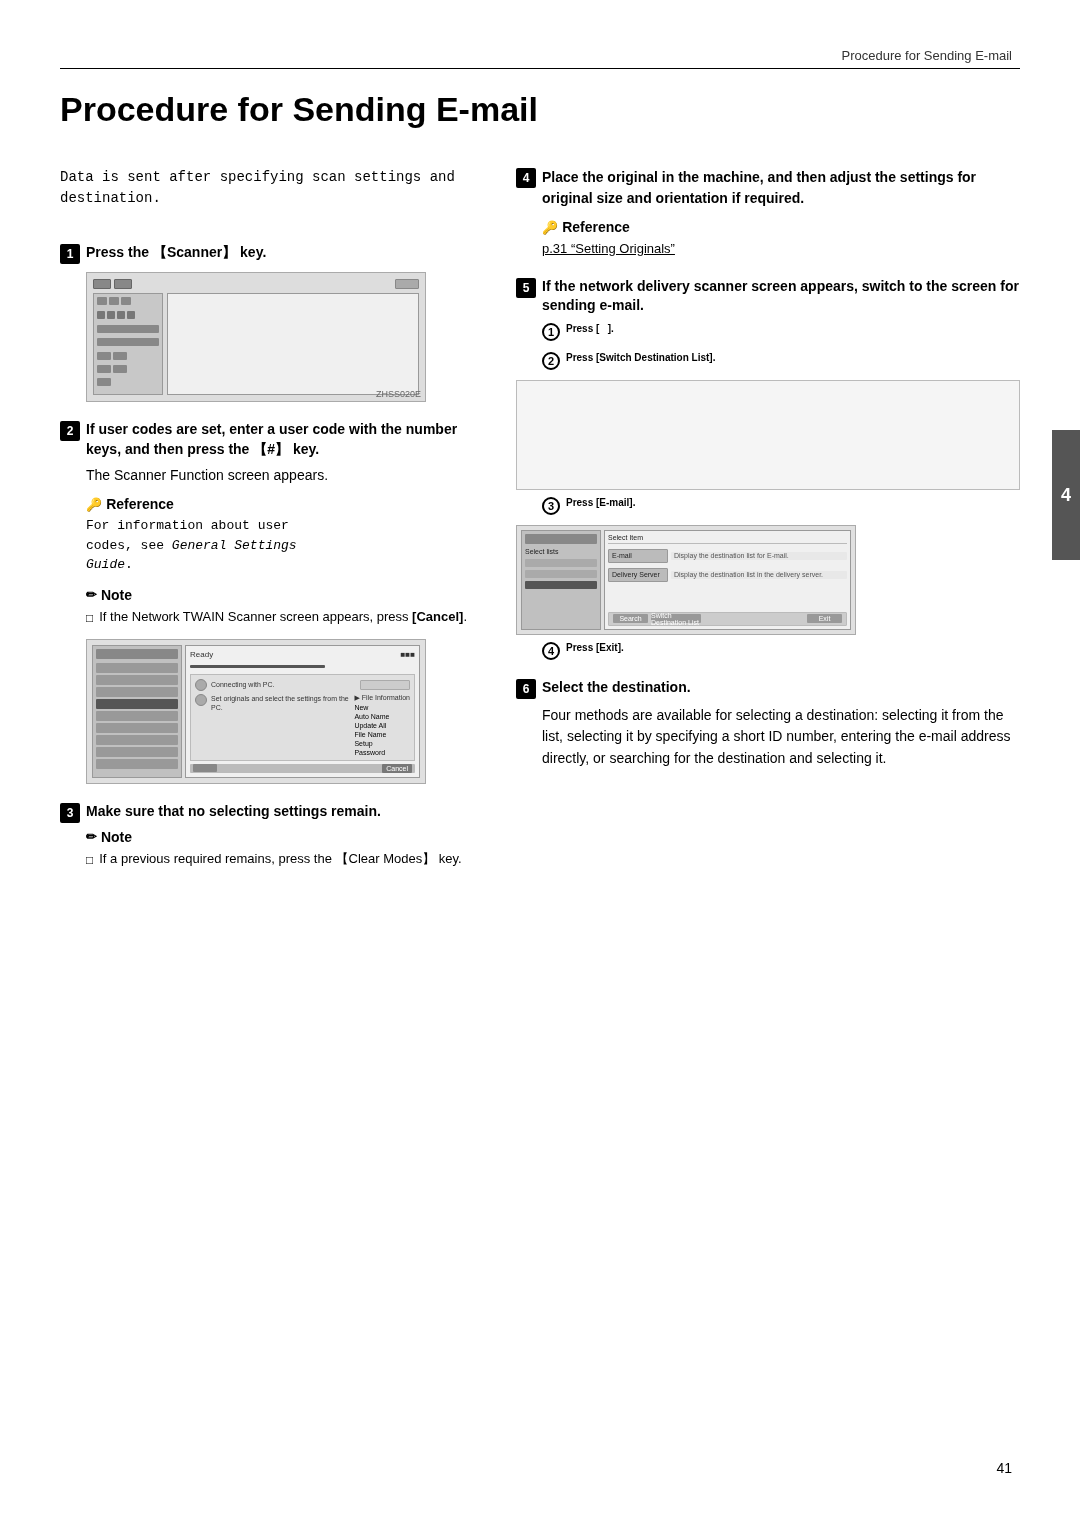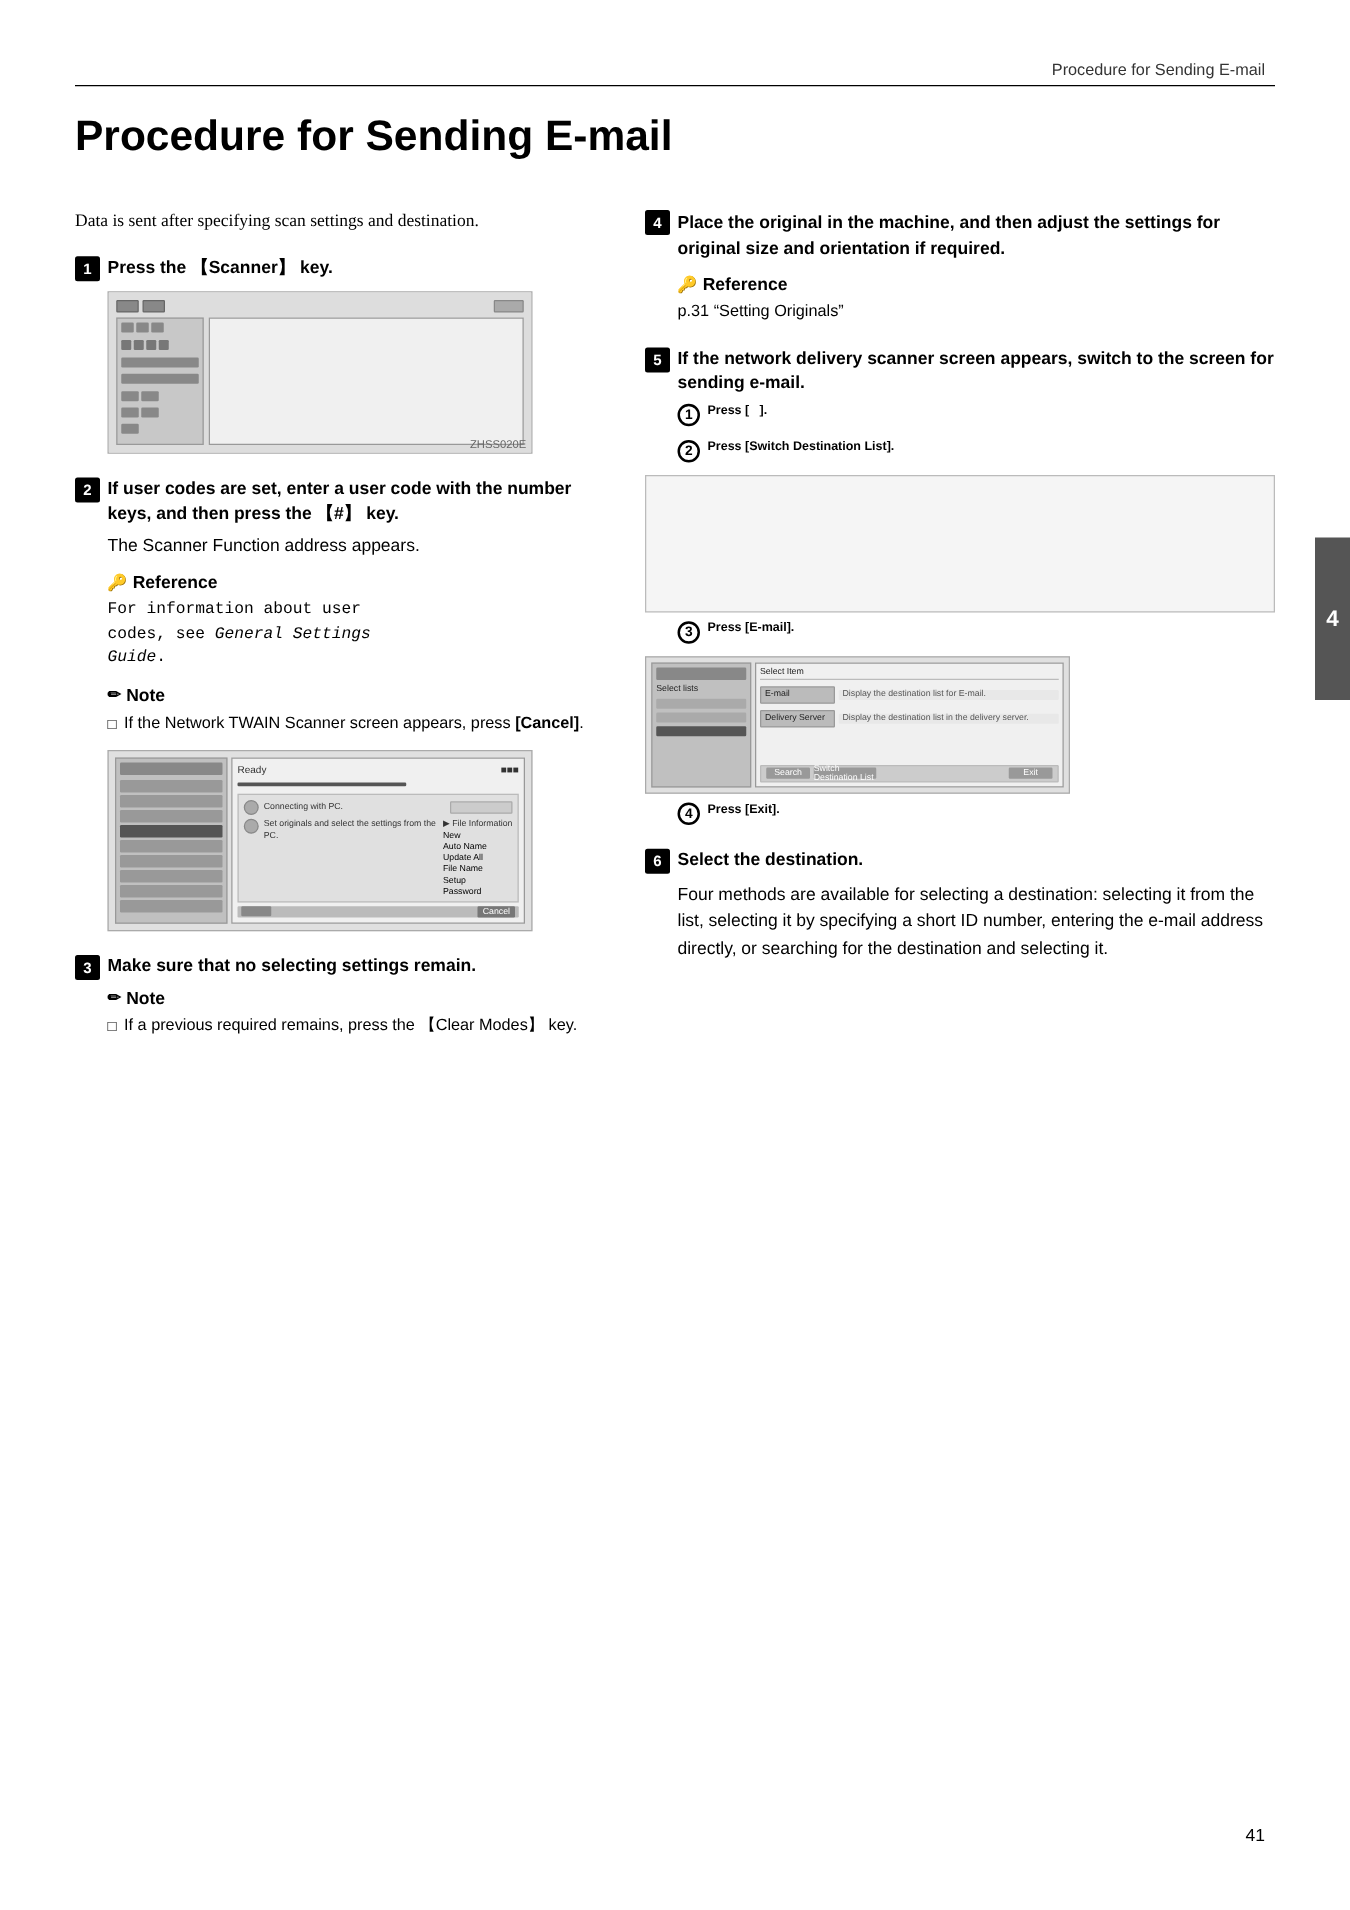--- a/index.html
+++ b/index.html
@@ -97,22 +97,22 @@
     }
 
     .right-col {
       flex: 1;
     }
 
     
     .intro-text {
       font-size: 14px;
       line-height: 1.5;
-      margin-bottom: 16px;
-      font-family: Liberation Serif, serif;
+      margin-bottom: 34px;
+      font-family: Liberation Mono, monospace;
     }
 
     
     .step-block {
       margin-bottom: 18px;
     }
 
     .step-header {
       display: flex;
       align-items: flex-start;
@@ -236,20 +236,21 @@
       font-size: 13px;
       font-family: "Courier New", monospace;
       line-height: 1.5;
       margin-left: 0;
     }
 
     .reference-text-serif {
       font-size: 13px;
       font-family: Arial, sans-serif;
       line-height: 1.5;
+      text-decoration: underline;
     }
 
     
     .note-block {
       margin-left: 26px;
       margin-bottom: 12px;
     }
 
     .note-header {
       display: flex;
@@ -586,21 +587,21 @@
             <div class="scanner-caption">ZHSS020E</div>
           </div>
         </div>
 
         <div class="step-block">
           <div class="step-header">
             <div class="step-num-circle">2</div>
             <div class="step-text">If user codes are set, enter a user code with the number keys, and then press the 【#】 key.</div>
           </div>
           <div class="sub-step-block">
-            <div class="step-text-normal">The Scanner Function address appears.</div>
+            <div class="step-text-normal">The Scanner Function screen appears.</div>
           </div>
 
           <div class="reference-block">
             <div class="reference-header">
               <span class="key-icon">🔑</span>
               <span>Reference</span>
             </div>
             <div class="reference-text">
               For information about user<br>
               codes, see <span class="italic-text">General Settings<br>Guide</span>.

